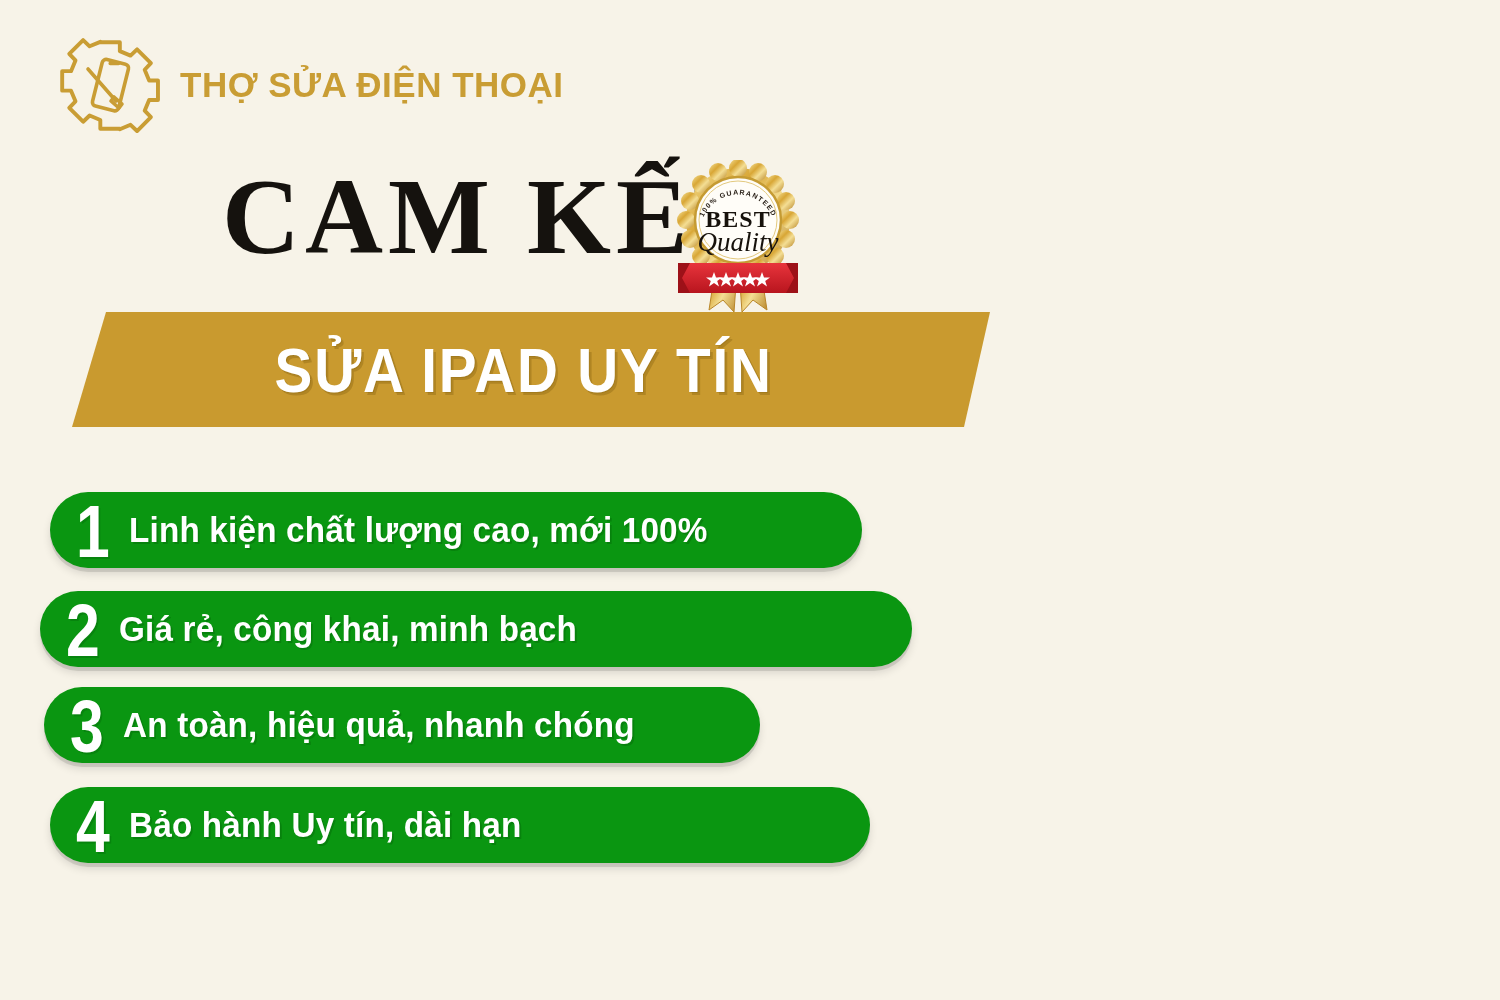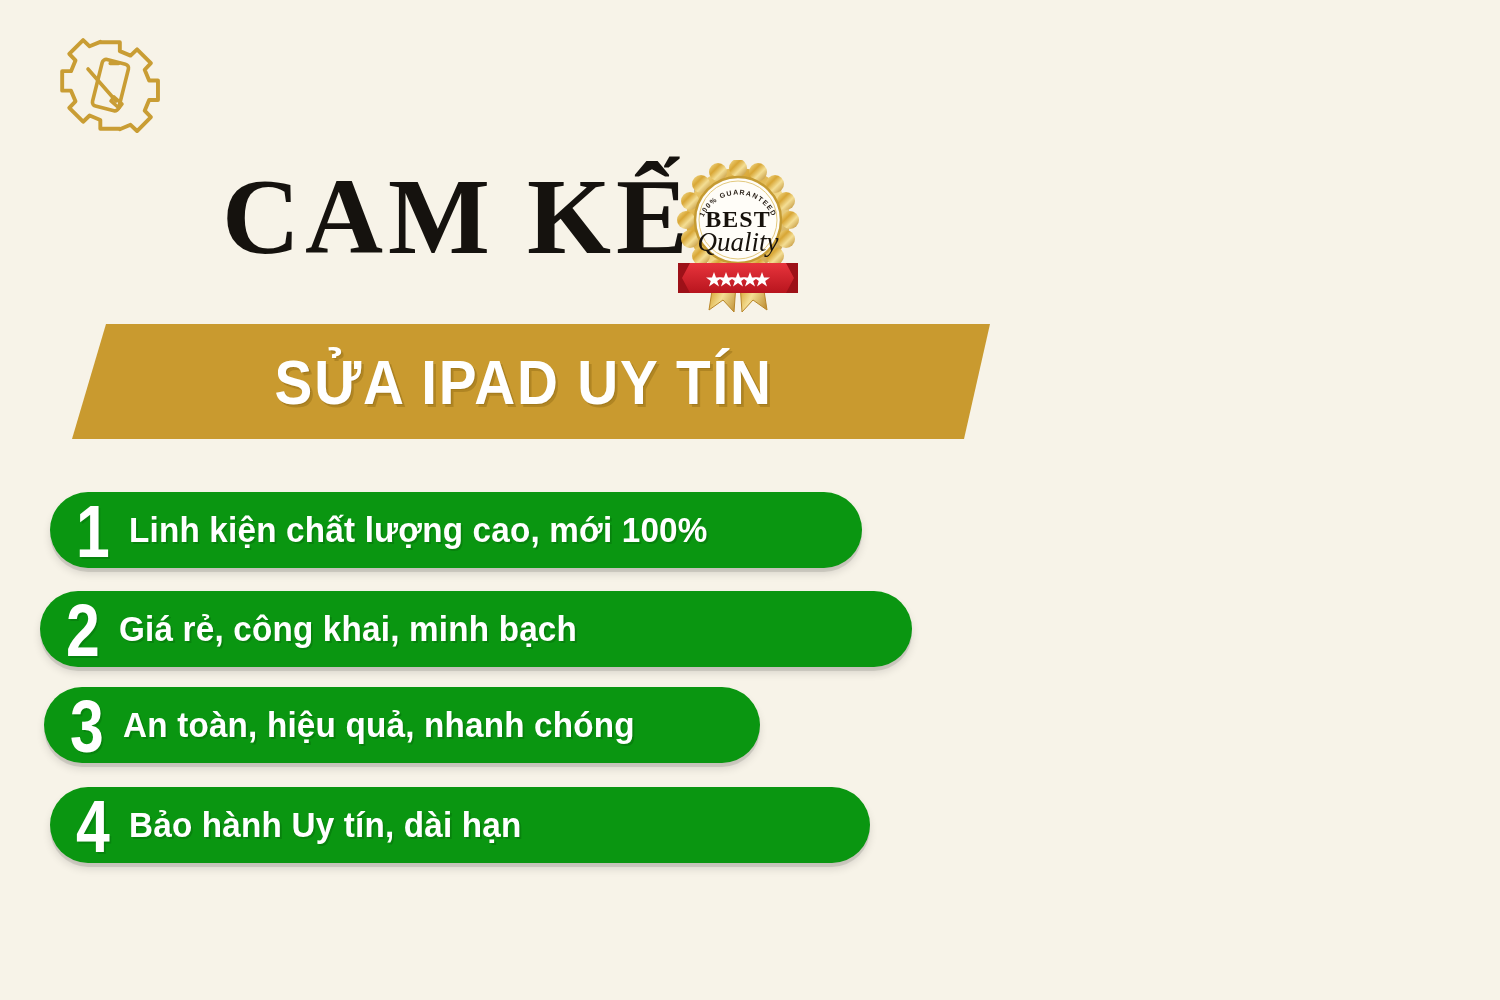--- a/index.html
+++ b/index.html
@@ -26,21 +26,21 @@
     font-family:"Liberation Serif", serif;
     font-weight:bold; font-size:108px; line-height:1;
     color:#15120E; letter-spacing:5px; white-space:nowrap;
   }
 
   
   .badge { position:absolute; left:676px; top:160px; width:124px; height:155px; }
   .badge svg { width:124px; height:155px; display:block; }
 
   
-  .banner-wrap { position:absolute; left:60px; top:324px; width:940px; height:115px; }
+  .banner-wrap { position:absolute; left:60px; top:312px; width:940px; height:115px; }
   .banner-shape {
     position:absolute; inset:0;
     background:#C99A2F;
     clip-path: polygon(46px 0, 930px 0, 904px 115px, 12px 115px);
     border-radius:4px;
   }
   .banner-text {
     position:absolute; left:0; right:0; top:0; bottom:0;
     display:flex; align-items:center; justify-content:center;
     font-family:"Liberation Sans", sans-serif;
@@ -91,20 +91,21 @@
           <circle cx="52" cy="52" r="30" stroke-width="0"></circle>
         </g>
         <g fill="none" stroke="#C99D34" stroke-width="3.6" stroke-linejoin="round" stroke-linecap="round">
           <rect x="39" y="28" width="27" height="48" rx="4" transform="rotate(14 52 52)"></rect>
           <line x1="47" y1="31" x2="55" y2="29" transform="rotate(14 52 52)"></line>
           <line x1="30" y1="36" x2="58" y2="68"></line>
           <path d="M56 64 l8 7 -3 4 -8-7 z"></path>
         </g>
       </svg>
     </span>
+    <span class="logo-text">THỢ SỬA ĐIỆN THOẠI</span>
   </div>
 
   <div class="headline">CAM KẾT</div>
 
   <div class="badge">
     <svg viewBox="0 0 124 155" xmlns="http://www.w3.org/2000/svg">
       <defs>
         <linearGradient id="goldg" x1="0" y1="0" x2="1" y2="1">
           <stop offset="0%" stop-color="#F7E39A"></stop>
           <stop offset="35%" stop-color="#D8A635"></stop>

